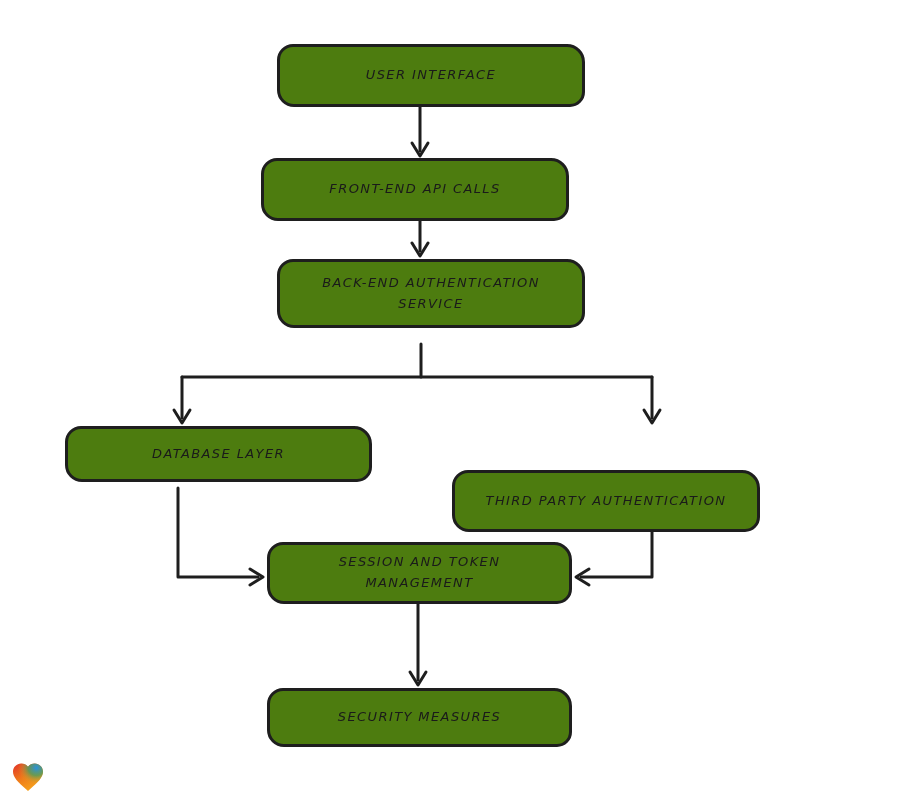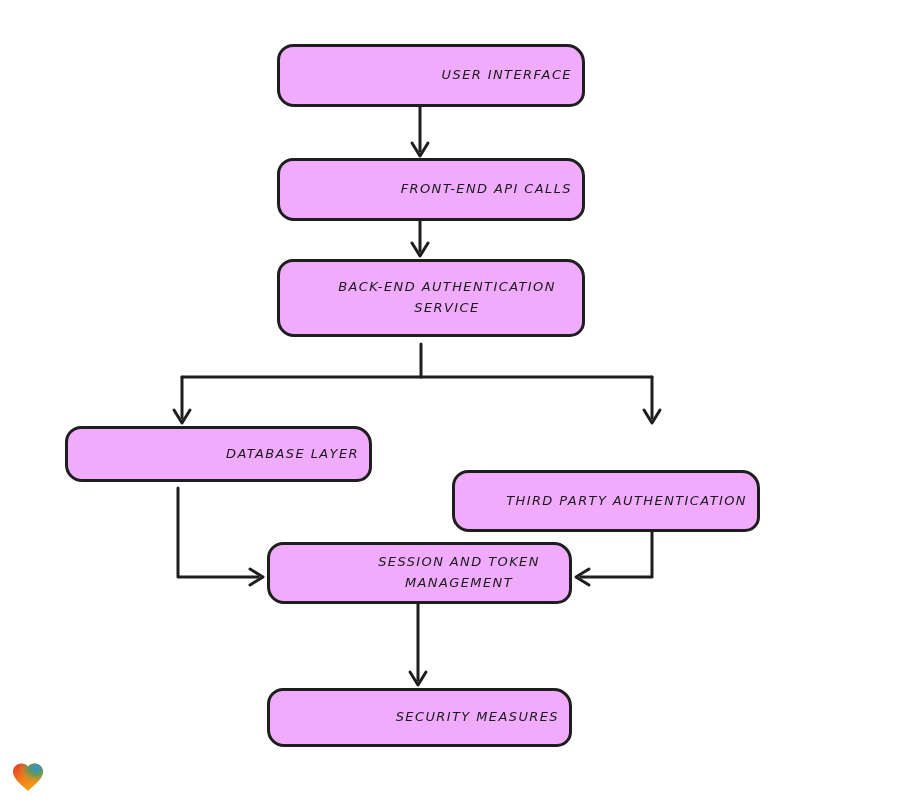--- a/index.html
+++ b/index.html
@@ -26,40 +26,40 @@
   .edges-svg path {
     fill: none;
     stroke: #1e1e1e;
     stroke-width: 3;
     stroke-linecap: round;
     stroke-linejoin: round;
   }
   .node {
     position: absolute;
     box-sizing: border-box;
-    background: #f0abfc;
+    background: #4d7c0f;
     border: 3px solid #1e1e1e;
     border-radius: 16px 18px 15px 17px;
     display: flex;
     align-items: center;
-    justify-content: flex-end;
+    justify-content: center;
     text-align: center;
   }
   .node-label {
     font-style: italic;
     font-size: 13px;
     letter-spacing: 1.4px;
     line-height: 1.6;
     color: #1a1a1a;
     padding: 0 10px;
   }
   
   .n-user      { left: 277px; top: 44px;  width: 308px; height: 63px; }
-  .n-frontend  { left: 277px; top: 158px; width: 308px; height: 63px; }
-  .n-backend   { left: 277px; top: 259px; width: 308px; height: 78px; }
+  .n-frontend  { left: 261px; top: 158px; width: 308px; height: 63px; }
+  .n-backend   { left: 277px; top: 259px; width: 308px; height: 69px; }
   .n-backend .node-label  { max-width: 250px; }
   .n-database  { left: 65px;  top: 426px; width: 307px; height: 56px; }
   .n-thirdparty{ left: 452px; top: 426px; width: 308px; height: 62px; margin-top: 44px; }
   .n-session   { left: 267px; top: 542px; width: 305px; height: 62px; }
   .n-session .node-label  { max-width: 200px; }
   .n-security  { left: 267px; top: 688px; width: 305px; height: 59px; }
   .logo {
     position: absolute;
     left: 8px;
     top: 757px;

